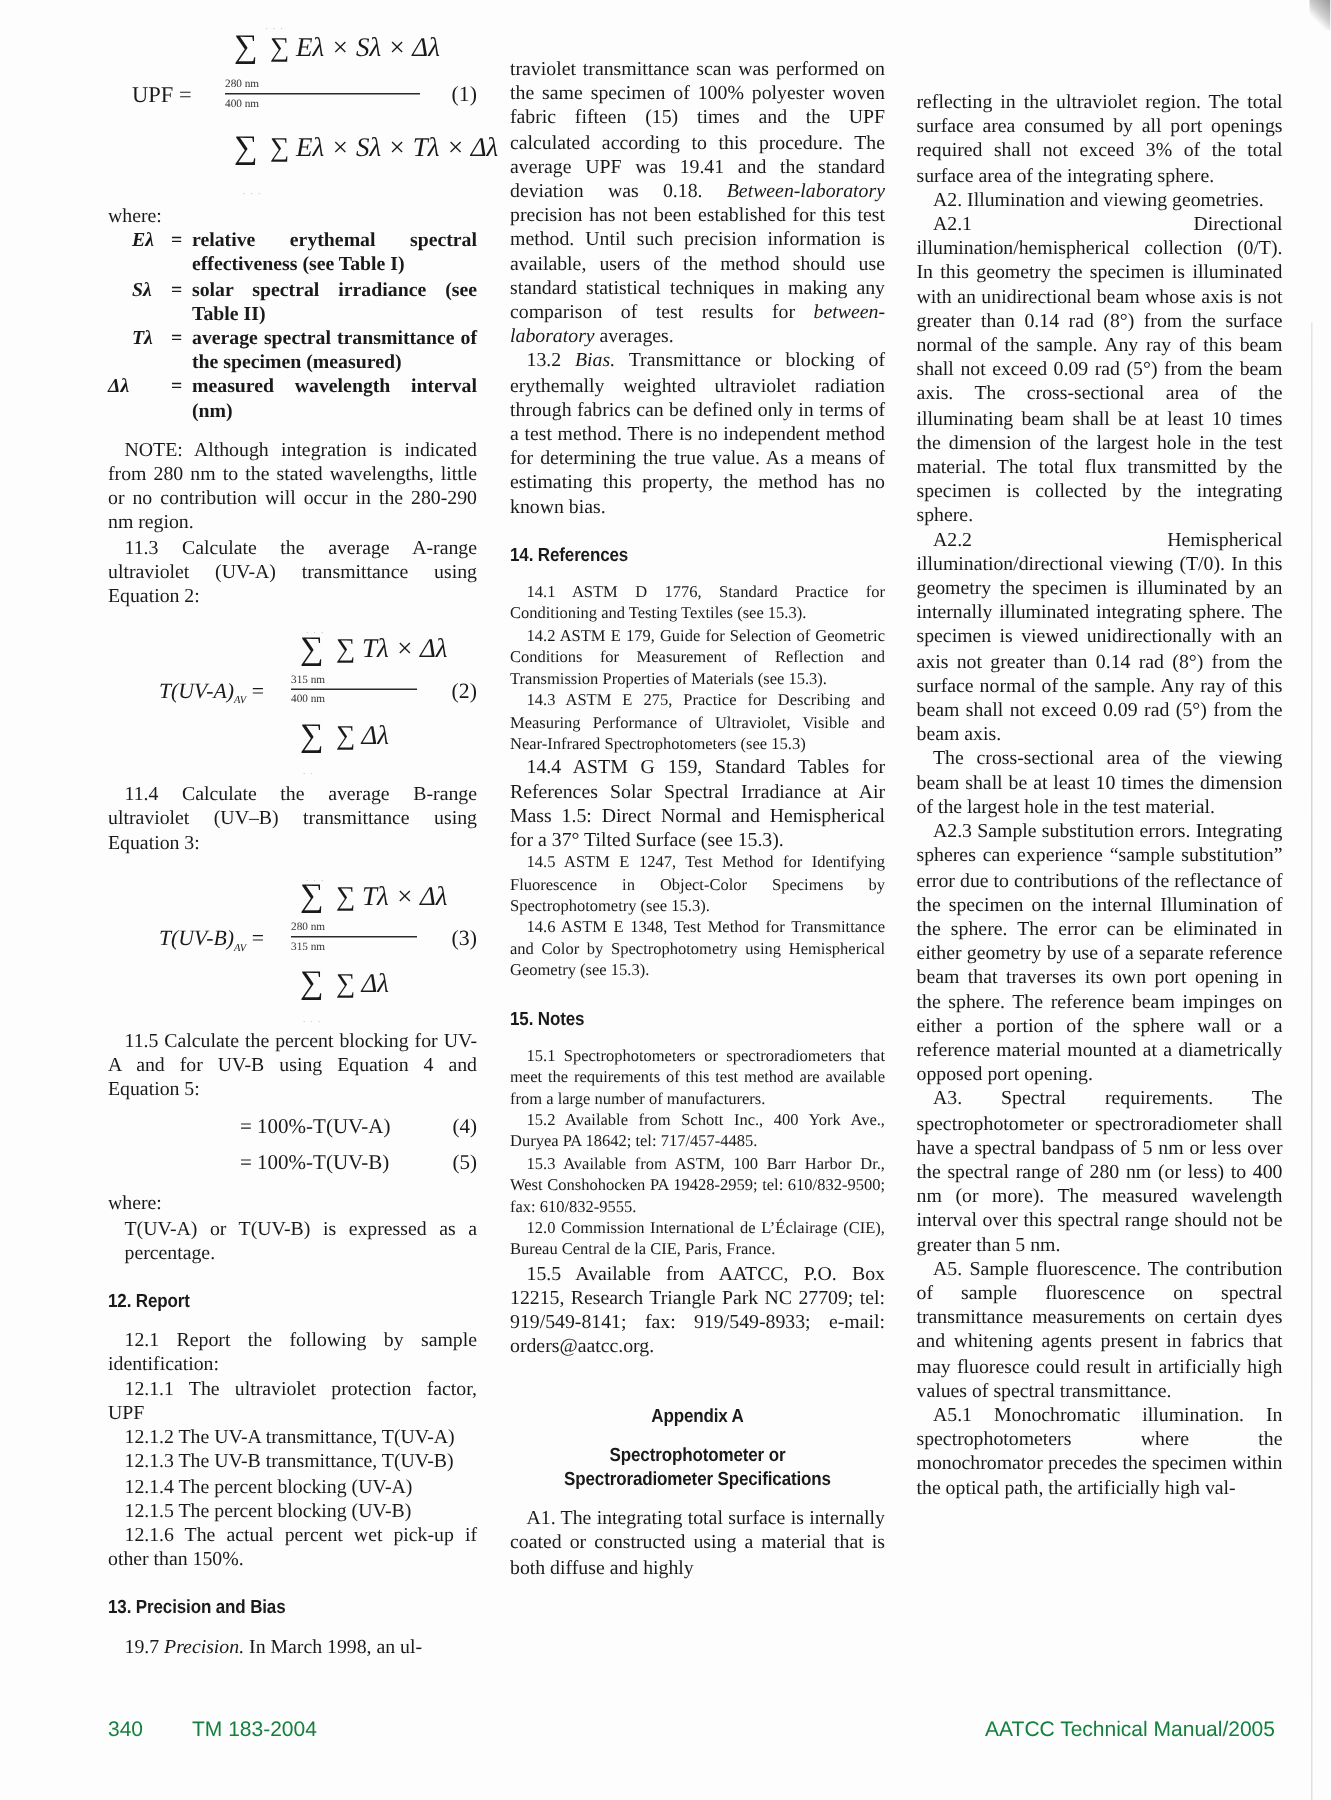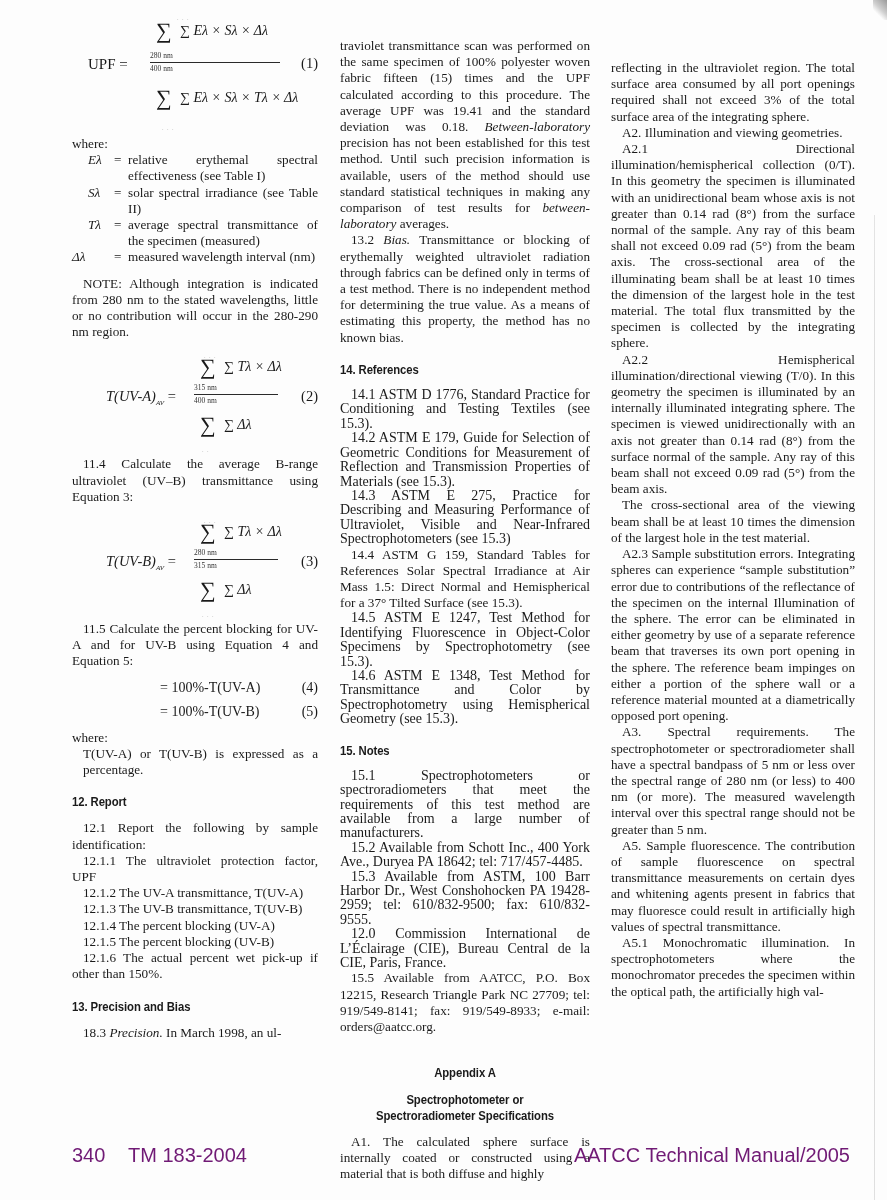--- a/index.html
+++ b/index.html
@@ -16,45 +16,45 @@
   .edge-line {
     position: absolute; right: 12px; top: 215px; width: 1px; height: 985px;
     background: linear-gradient(#e4e4e4, #cfcfcf, #e0e0e0);
   }
   .col { position: absolute; top: 0; font-size: 13.2px; line-height: 16.2px; text-align: justify; }
   .col-left { left: 72px; width: 246px; }
   .col-mid { left: 340px; width: 250px; }
   .col-right { left: 611px; width: 244px; }
   p { margin: 0; text-indent: 11px; hyphens: manual; }
   p.noindent { text-indent: 0; }
-  .small p { font-size: 14px; line-height: 14.4px; }
+  .small p { font-size: 11px; line-height: 14.4px; }
   h3 {
     font-family: "Liberation Sans", "DejaVu Sans", sans-serif;
     font-weight: bold; font-size: 12.6px; margin: 0; letter-spacing: -0.1px;
     transform: scaleX(0.9); transform-origin: left center;
   }
   h3.center { text-align: center; transform-origin: center center; }
   em { font-style: italic; }
   .eq { position: relative; height: 100px; font-size: 14px; }
   .eq .sum { position: absolute; font-size: 22px; line-height: 22px; }
-  .eq .term { position: absolute; font-style: italic; white-space: nowrap; font-size: 14px; }
+  .eq .term { position: absolute; font-style: italic; white-space: nowrap; font-size: 18px; }
   .eq .lbl { position: absolute; white-space: nowrap; }
   .eq .bar { position: absolute; height: 1px; background: #2a2a2a; }
   .eq .lim { position: absolute; font-size: 7.5px; line-height: 8px; white-space: nowrap; color: #333; }
   .eq .num { position: absolute; right: 0; }
   .eq .faint { position: absolute; font-size: 6px; color: #bbb; letter-spacing: 1px; }
   .deflist { margin: 0; padding: 0; }
-  .defrow { display: flex; align-items: flex-start; }
+  .defrow { display: flex; align-items: flex-start; font-weight: bold; }
   .defrow .sym { width: 26px; padding-left: 16px; font-style: italic; flex: none; }
   .defrow .eqs { width: 14px; flex: none; }
   .defrow .def { flex: 1; text-align: justify; }
   .pct { display: flex; justify-content: space-between; padding-left: 88px; }
   .footer {
     position: absolute; top: 1144px; font-family: "Liberation Sans", "DejaVu Sans", sans-serif;
-    font-size: 20px; color: #701a75;
+    font-size: 14px; color: #15803d;
   }
 </style>
 </head>
 <body>
 
 <div class="page">
   <div class="corner-fold"></div>
   <div class="edge-line"></div>
 
   <div class="col col-left">
@@ -91,20 +91,21 @@
         <span class="def">average spectral transmittance of the specimen (measured)</span>
       </div>
       <div class="defrow">
         <span class="sym" style="padding-left:0; width:42px;">Δλ</span>
         <span class="eqs">=</span>
         <span class="def">measured wavelength interval (nm)</span>
       </div>
     </div>
 
     <p style="margin-top:10px;">NOTE: Although integration is indicated from 280 nm to the stated wavelengths, little or no contribution will occur in the 280-290 nm region.</p>
+    <p>11.3 Calculate the average A-range ultraviolet (UV-A) transmittance using Equation 2:</p>
 
     <div class="eq" style="height:110px; margin-top:6px;">
       <span class="faint" style="left:132px; top:2px;">. . .</span>
       <span class="sum" style="left:128px; top:10px;">∑</span>
       <span class="term" style="left:152px; top:13px;">∑ Tλ × Δλ</span>
       <span class="lbl" style="left:34px; top:42px; font-size:14.5px;"><i>T(UV-A)</i><sub style="font-size:7px; font-style:italic;">AV</sub> =</span>
       <span class="lim" style="left:122px; top:38px;">315 nm</span>
       <div class="bar" style="left:122px; top:48px; width:84px;"></div>
       <span class="lim" style="left:122px; top:51px;">400 nm</span>
       <span class="num" style="top:42px; font-size:14.5px;">(2)</span>
@@ -144,21 +145,21 @@
     <h3 style="margin-top:16px; margin-bottom:10px;">12. Report</h3>
     <p>12.1 Report the following by sample identification:</p>
     <p>12.1.1 The ultraviolet protection factor, UPF</p>
     <p>12.1.2 The UV-A transmittance, T(UV-A)</p>
     <p>12.1.3 The UV-B transmittance, T(UV-B)</p>
     <p>12.1.4 The percent blocking (UV-A)</p>
     <p>12.1.5 The percent blocking (UV-B)</p>
     <p>12.1.6 The actual percent wet pick-up if other than 150%.</p>
 
     <h3 style="margin-top:16px; margin-bottom:10px;">13. Precision and Bias</h3>
-    <p><span>18.3</span> <em>Precision.</em> <span>In March 1998, an ul-</span></p>
+    <p><span>19.7</span> <em>Precision.</em> <span>In March 1998, an ul-</span></p>
   </div>
 
   <div class="col col-mid">
     <p class="noindent" style="margin-top:38px;"><span>traviolet transmittance scan was performed on the same specimen of 100% polyester woven fabric fifteen (15) times and the UPF calculated according to this procedure. The average UPF was 19.41 and the standard deviation was 0.18.</span> <em>Between-laboratory</em> <span>precision has not been established for this test method. Until such precision information is available, users of the method should use standard statistical techniques in making any comparison of test results for</span> <em>between-laboratory</em> <span>averages.</span></p>
     <p><span>13.2</span> <em>Bias.</em> <span>Transmittance or blocking of erythemally weighted ultraviolet radiation through fabrics can be defined only in terms of a test method. There is no independent method for determining the true value. As a means of estimating this property, the method has no known bias.</span></p>
 
     <h3 style="margin-top:16px; margin-bottom:10px;">14. References</h3>
     <div class="small">
       <p>14.1 ASTM D 1776, Standard Practice for Conditioning and Testing Textiles (see 15.3).</p>
       <p>14.2 ASTM E 179, Guide for Selection of Geometric Conditions for Measurement of Reflection and Transmission Properties of Materials (see 15.3).</p>
@@ -175,21 +176,21 @@
       <p>15.1 Spectrophotometers or spectroradiometers that meet the requirements of this test method are available from a large number of manufacturers.</p>
       <p>15.2 Available from Schott Inc., 400 York Ave., Duryea PA 18642; tel: 717/457-4485.</p>
       <p>15.3 Available from ASTM, 100 Barr Harbor Dr., West Conshohocken PA 19428-2959; tel: 610/832-9500; fax: 610/832-9555.</p>
       <p>12.0 Commission International de L’Éclairage (CIE), Bureau Central de la CIE, Paris, France.</p>
     </div>
     <p>15.5 Available from AATCC, P.O. Box 12215, Research Triangle Park NC 27709; tel: 919/549-8141; fax: 919/549-8933; e-mail: orders@aatcc.org.</p>
 
     <h3 class="center" style="margin-top:30px; margin-bottom:10px;">Appendix A</h3>
     <h3 class="center">Spectrophotometer or</h3>
     <h3 class="center" style="margin-bottom:10px;">Spectroradiometer Specifications</h3>
-    <p>A1. The calculated sphere surface is internally coated or constructed using a material that is both diffuse and highly</p>
+    <p>A1. The integrating total surface is internally coated or constructed using a material that is both diffuse and highly</p>
   </div>
 
   <div class="col col-right">
     <p class="noindent" style="margin-top:60px;">reflecting in the ultraviolet region. The total surface area consumed by all port openings required shall not exceed 3% of the total surface area of the integrating sphere.</p>
     <p>A2. Illumination and viewing geometries.</p>
     <p>A2.1 Directional illumination/hemispherical collection (0/T). In this geometry the specimen is illuminated with an unidirectional beam whose axis is not greater than 0.14 rad (8°) from the surface normal of the sample. Any ray of this beam shall not exceed 0.09 rad (5°) from the beam axis. The cross-sectional area of the illuminating beam shall be at least 10 times the dimension of the largest hole in the test material. The total flux transmitted by the specimen is collected by the integrating sphere.</p>
     <p>A2.2 Hemispherical illumination/directional viewing (T/0). In this geometry the specimen is illuminated by an internally illuminated integrating sphere. The specimen is viewed unidirectionally with an axis not greater than 0.14 rad (8°) from the surface normal of the sample. Any ray of this beam shall not exceed 0.09 rad (5°) from the beam axis.</p>
     <p>The cross-sectional area of the viewing beam shall be at least 10 times the dimension of the largest hole in the test material.</p>
     <p>A2.3 Sample substitution errors. Integrating spheres can experience “sample substitution” error due to contributions of the reflectance of the specimen on the internal Illumination of the sphere. The error can be eliminated in either geometry by use of a separate reference beam that traverses its own port opening in the sphere. The reference beam impinges on either a portion of the sphere wall or a reference material mounted at a diametrically opposed port opening.</p>
     <p>A3. Spectral requirements. The spectrophotometer or spectroradiometer shall have a spectral bandpass of 5 nm or less over the spectral range of 280 nm (or less) to 400 nm (or more). The measured wavelength interval over this spectral range should not be greater than 5 nm.</p>

